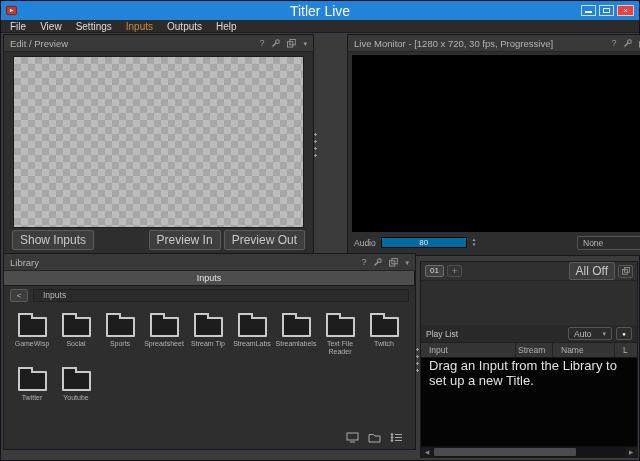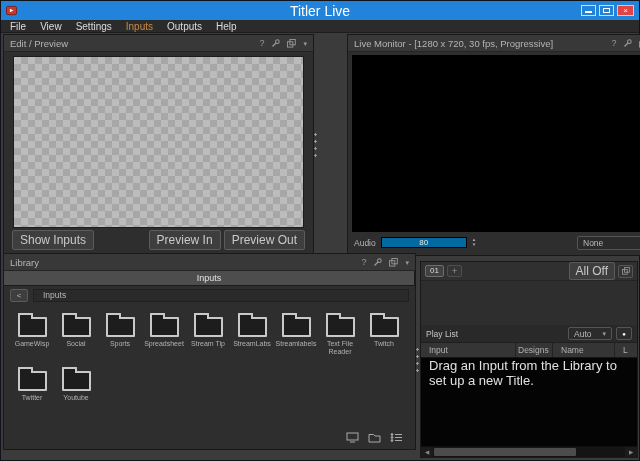--- a/index.html
+++ b/index.html
@@ -345,21 +345,21 @@
       <span class="select pl-select">
         <span>Auto</span>
         <span class="chev">▾</span>
       </span>
       <span class="rec-btn">
           <span>●</span>
         </span>
     </div>
     <div class="pl-cols">
       <span class="pl-col" style="width:95px">Input</span>
-      <span class="pl-col" style="width:37px; padding-left:2px">Designs</span>
+      <span class="pl-col" style="width:37px; padding-left:2px">Stream</span>
       <span class="pl-col" style="width:62px">Name</span>
       <span class="pl-col" style="flex:1; border-right:none">L</span>
     </div>
     <div class="pl-body">
       <div class="pl-empty">Drag an Input from the Library to set up a new Title.</div>
     </div>
     <div class="pl-scroll">
       <span class="sarr">◀</span>
       <span class="strack">
           <span class="sthumb"></span>

